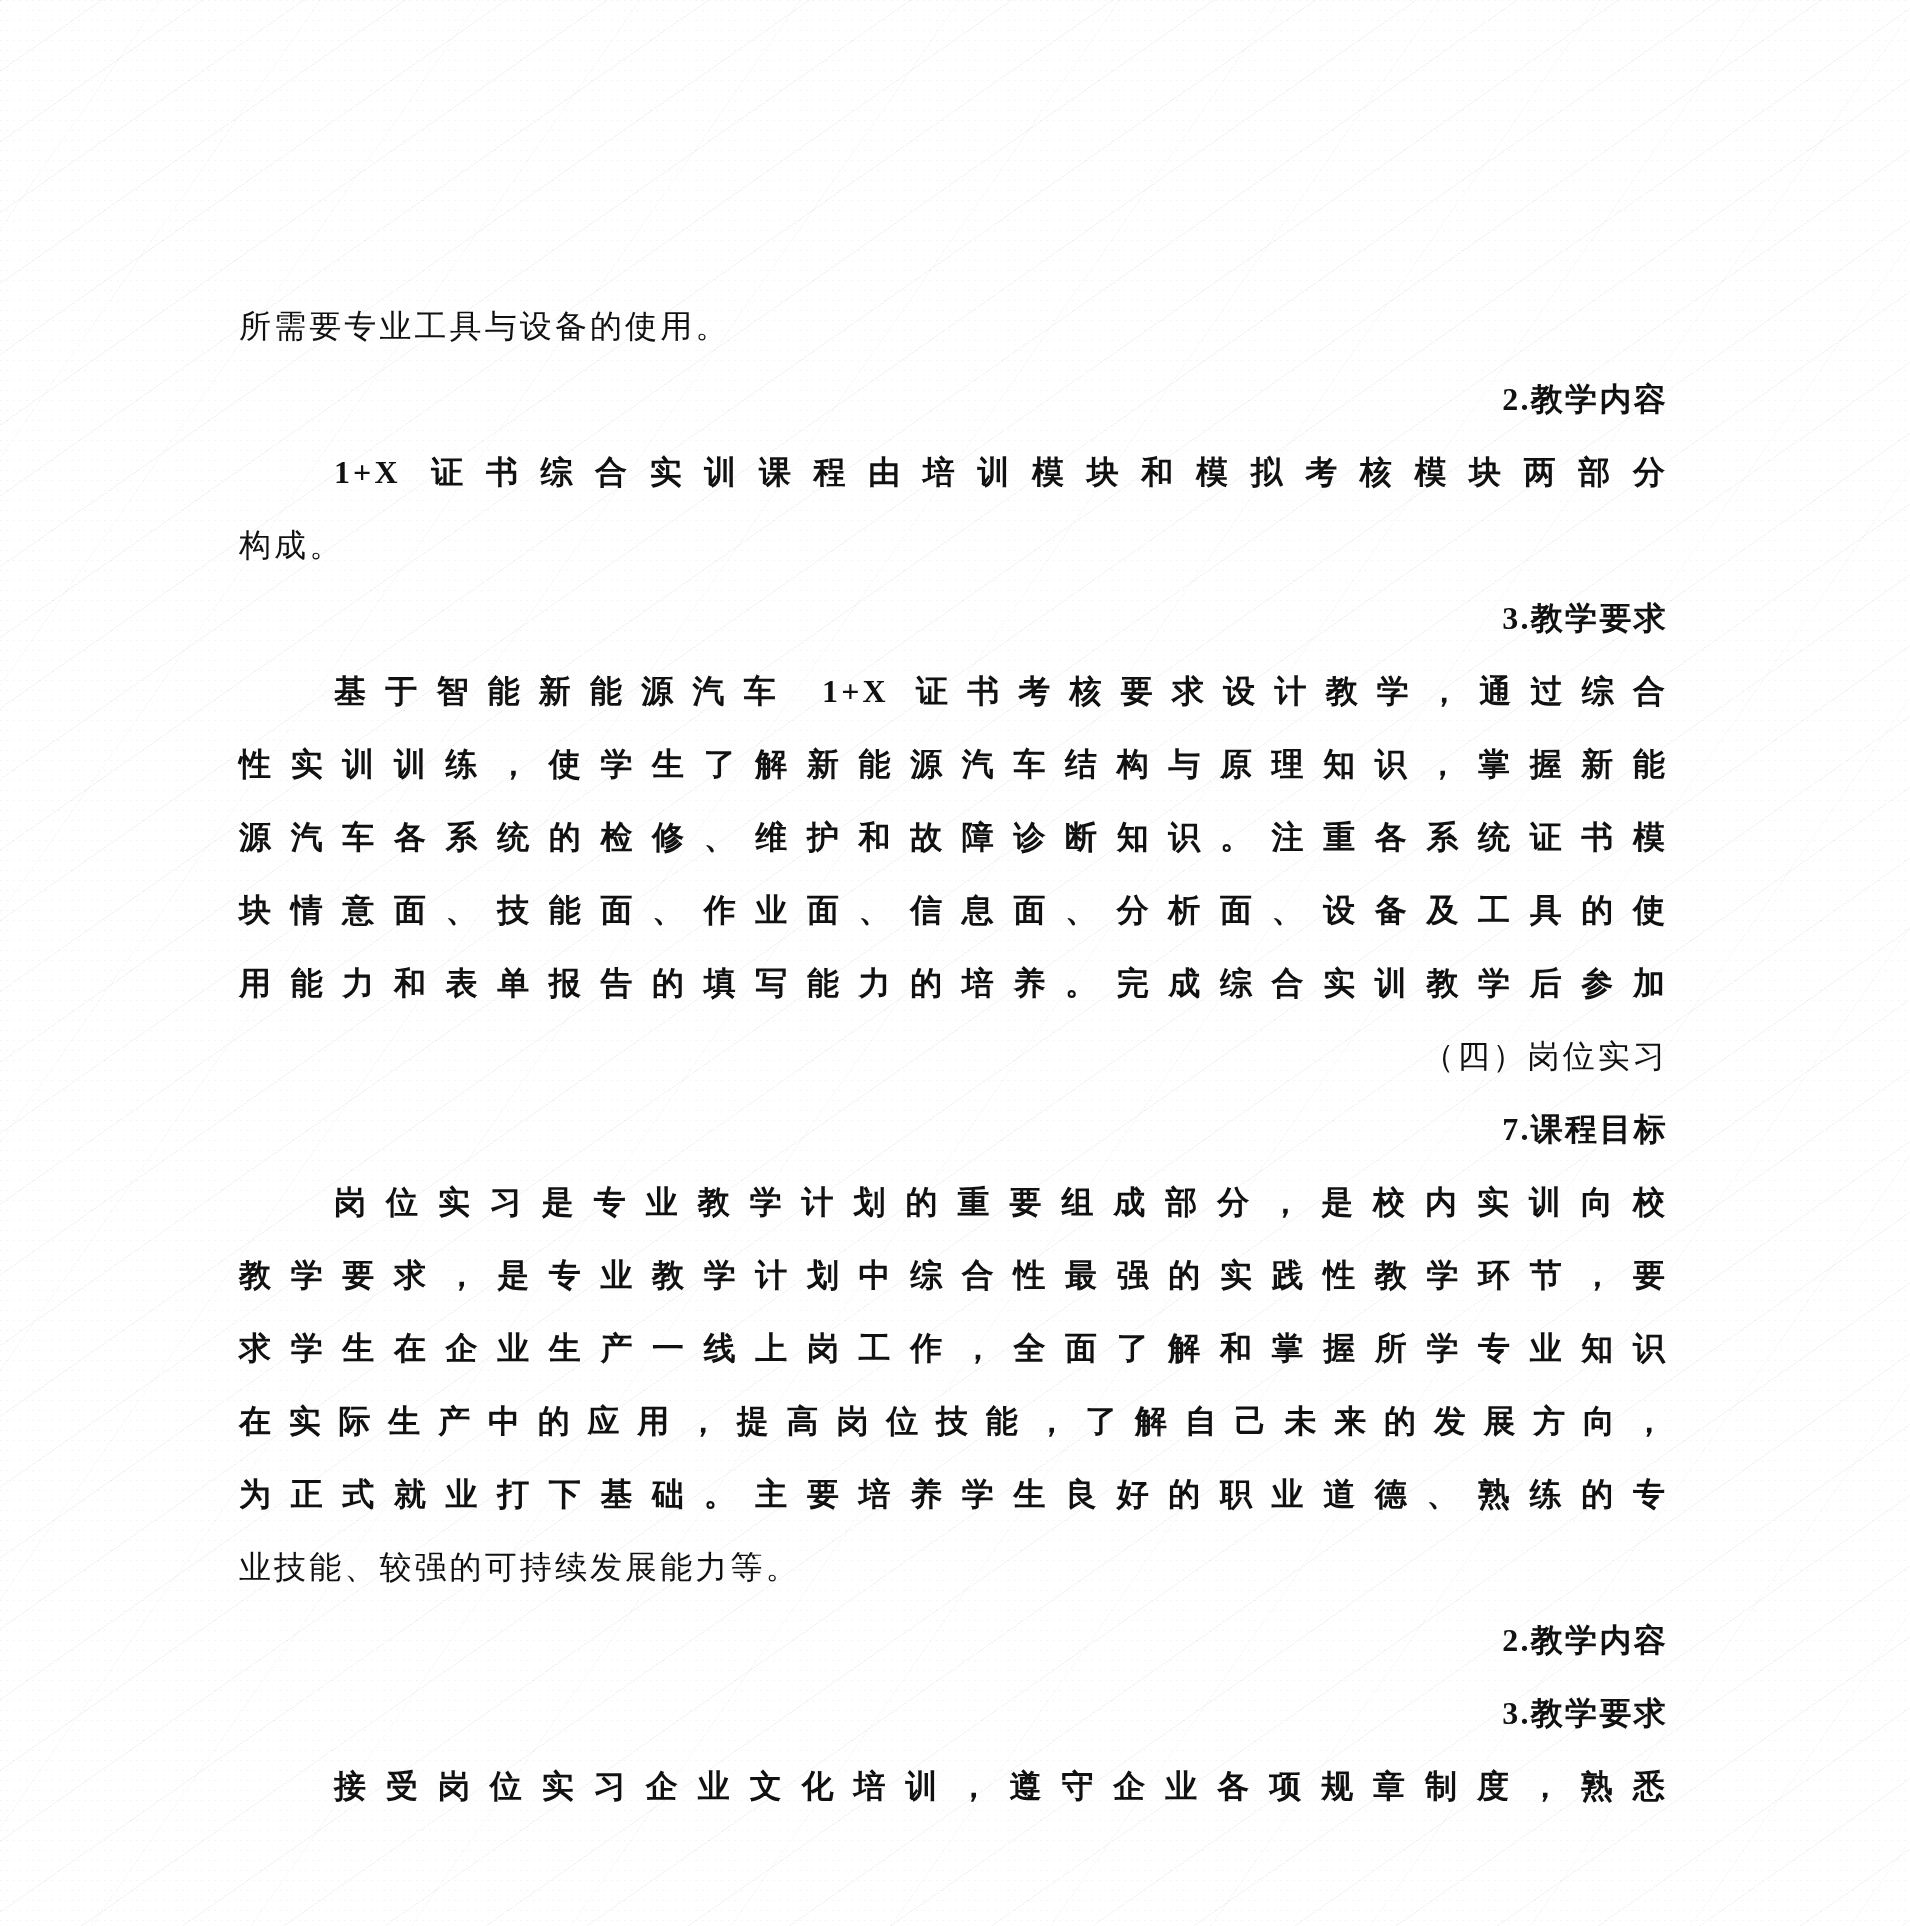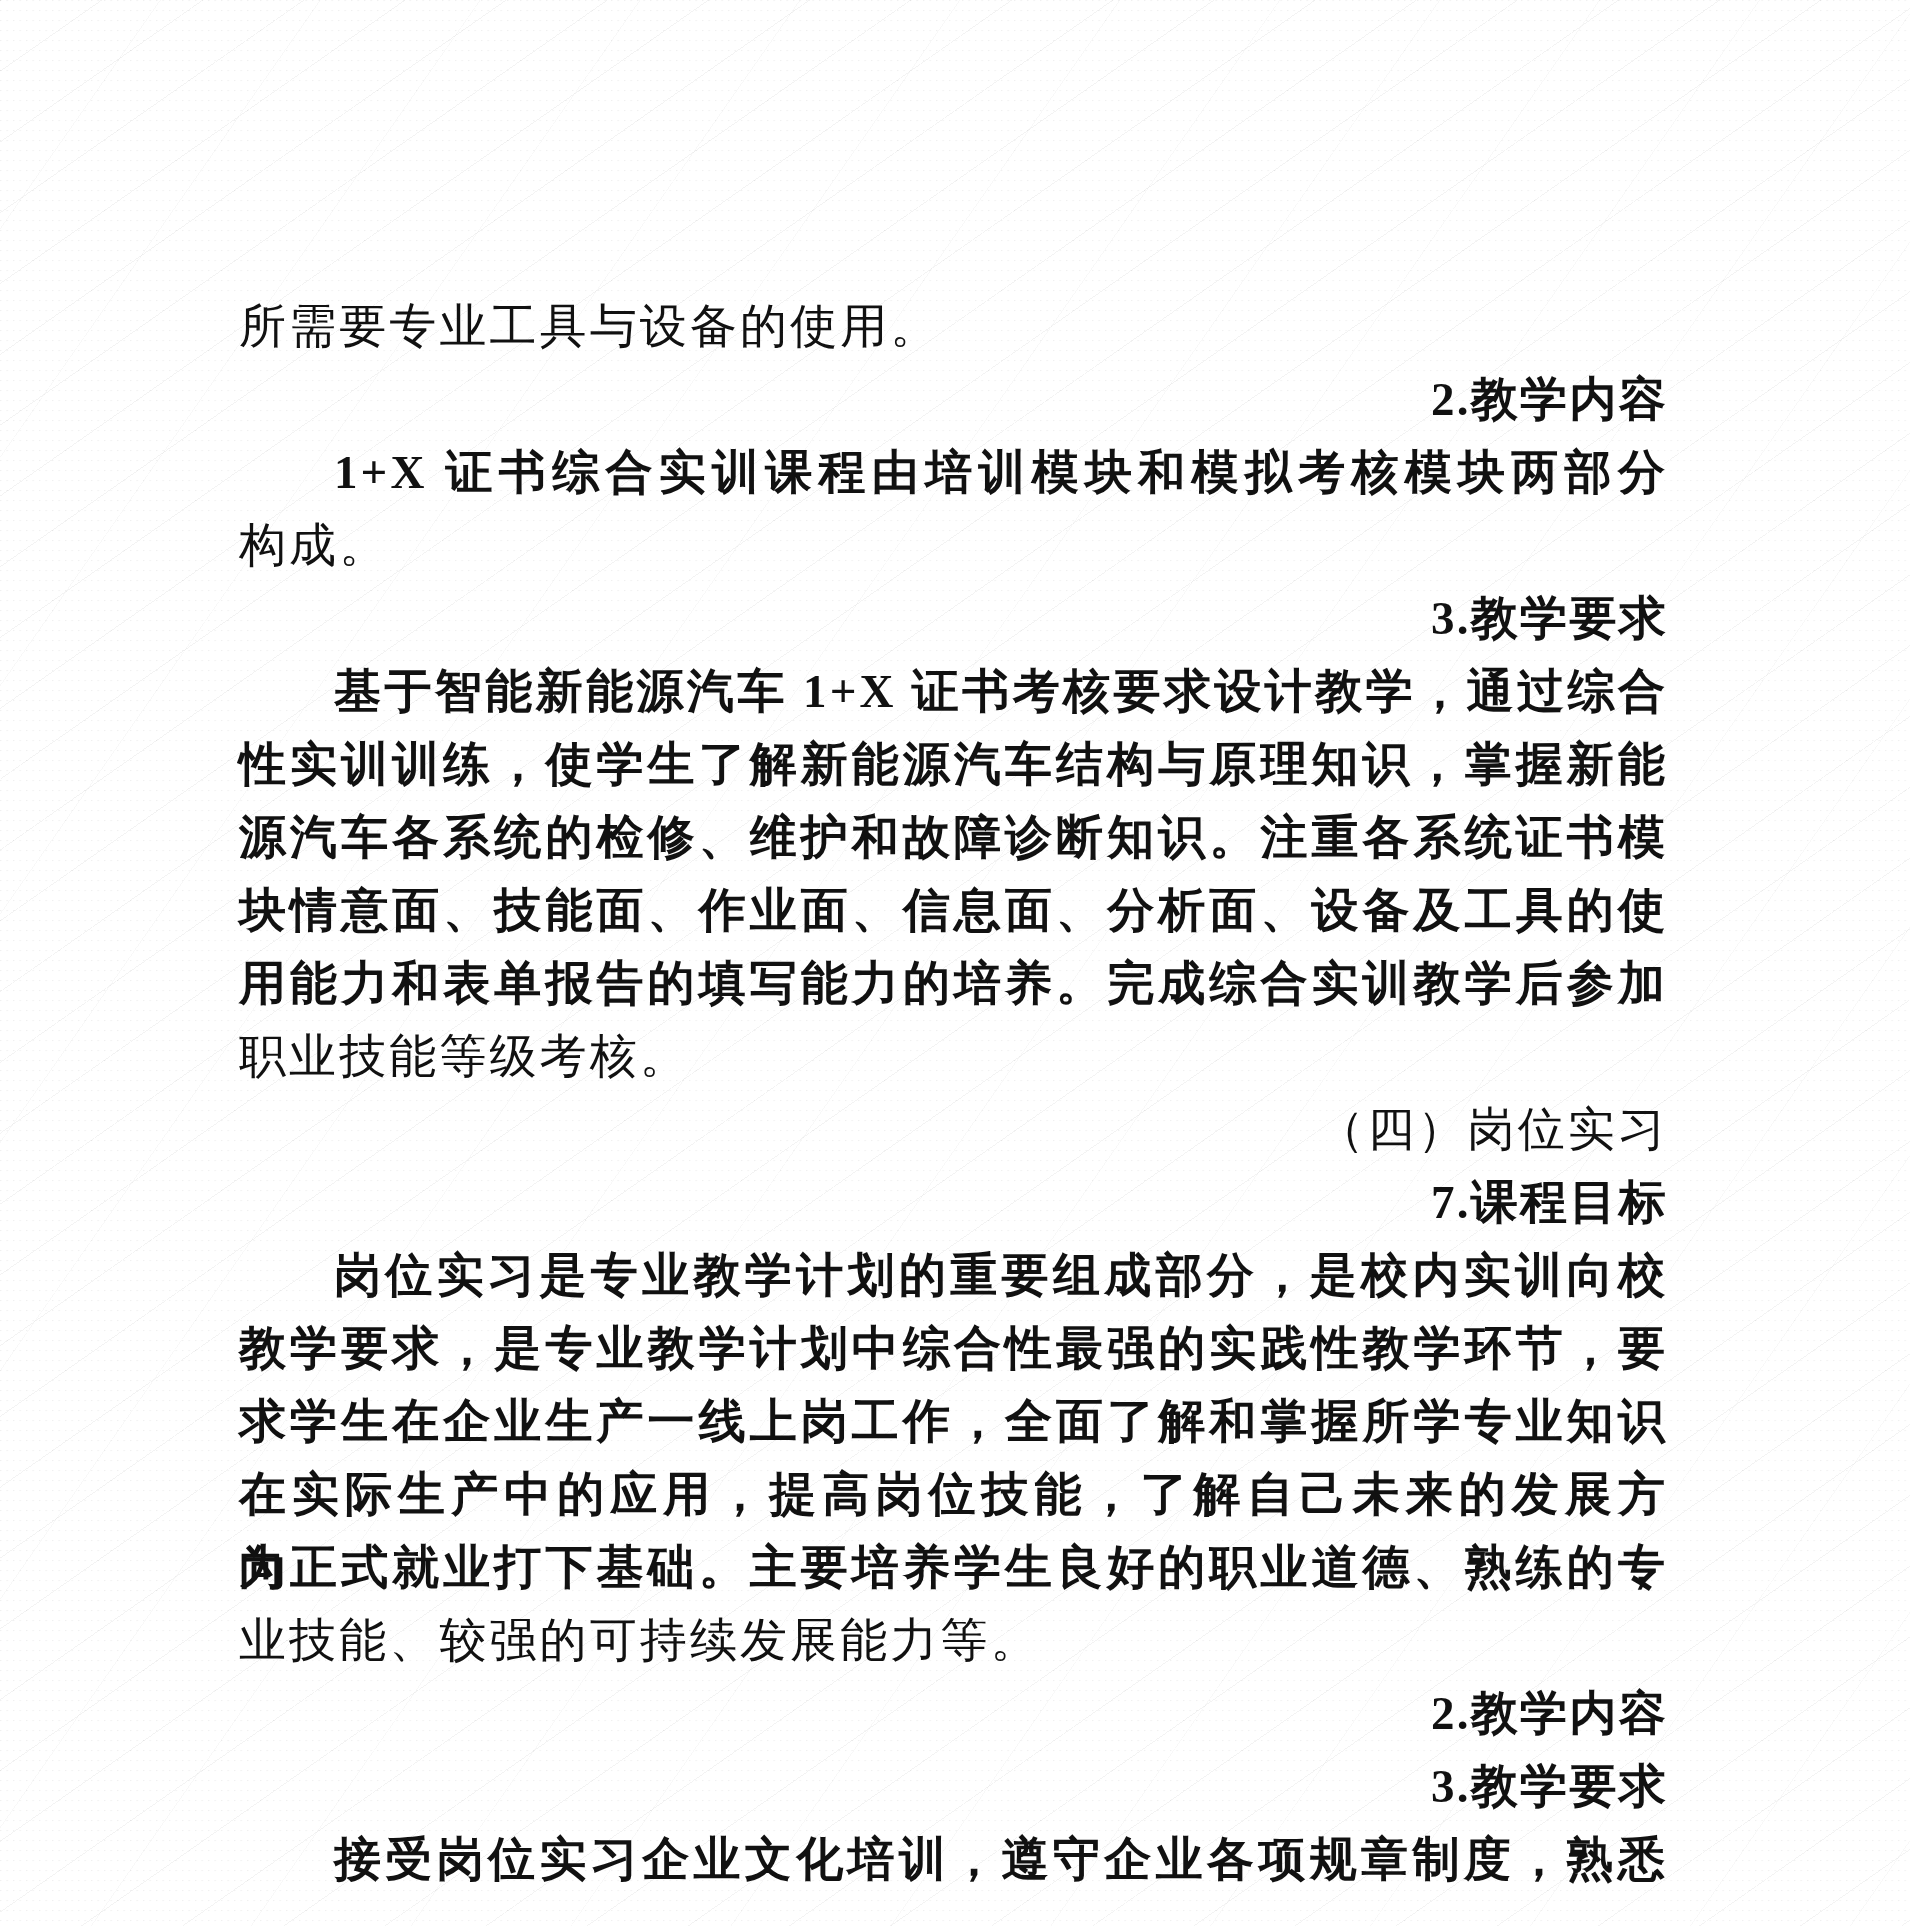--- a/index.html
+++ b/index.html
@@ -33,21 +33,21 @@
   }
   .textblock {
     position: absolute;
     left: 239px;
     top: 290px;
     width: 1429px;
   }
   .line {
     height: 73px;
     line-height: 73px;
-    font-size: 47px;
+    font-size: 32px;
     letter-spacing: 3.1px;
     white-space: nowrap;
     text-align: left;
   }
   .line.j {
     white-space: normal;
     text-align: justify;
     text-align-last: justify;
     text-justify: inter-character;
     font-weight: bold;
@@ -66,21 +66,20 @@
     <div class="line">所需要专业工具与设备的使用。</div>
     <div class="line hb ind">2.教学内容</div>
     <div class="line j ind">1+X 证书综合实训课程由培训模块和模拟考核模块两部分</div>
     <div class="line">构成。</div>
     <div class="line hb ind">3.教学要求</div>
     <div class="line j ind">基于智能新能源汽车 1+X 证书考核要求设计教学，通过综合</div>
     <div class="line j">性实训训练，使学生了解新能源汽车结构与原理知识，掌握新能</div>
     <div class="line j">源汽车各系统的检修、维护和故障诊断知识。注重各系统证书模</div>
     <div class="line j">块情意面、技能面、作业面、信息面、分析面、设备及工具的使</div>
     <div class="line j">用能力和表单报告的填写能力的培养。完成综合实训教学后参加</div>
-    <div class="line">职业技能等级考核。</div>
     <div class="line ind">（四）岗位实习</div>
     <div class="line hb ind">7.课程目标</div>
     <div class="line j ind">岗位实习是专业教学计划的重要组成部分，是校内实训向校</div>
     <div class="line j">教学要求，是专业教学计划中综合性最强的实践性教学环节，要</div>
     <div class="line j">求学生在企业生产一线上岗工作，全面了解和掌握所学专业知识</div>
     <div class="line j">在实际生产中的应用，提高岗位技能，了解自己未来的发展方向，</div>
     <div class="line j">为正式就业打下基础。主要培养学生良好的职业道德、熟练的专</div>
     <div class="line">业技能、较强的可持续发展能力等。</div>
     <div class="line hb ind">2.教学内容</div>
     <div class="line hb ind">3.教学要求</div>

